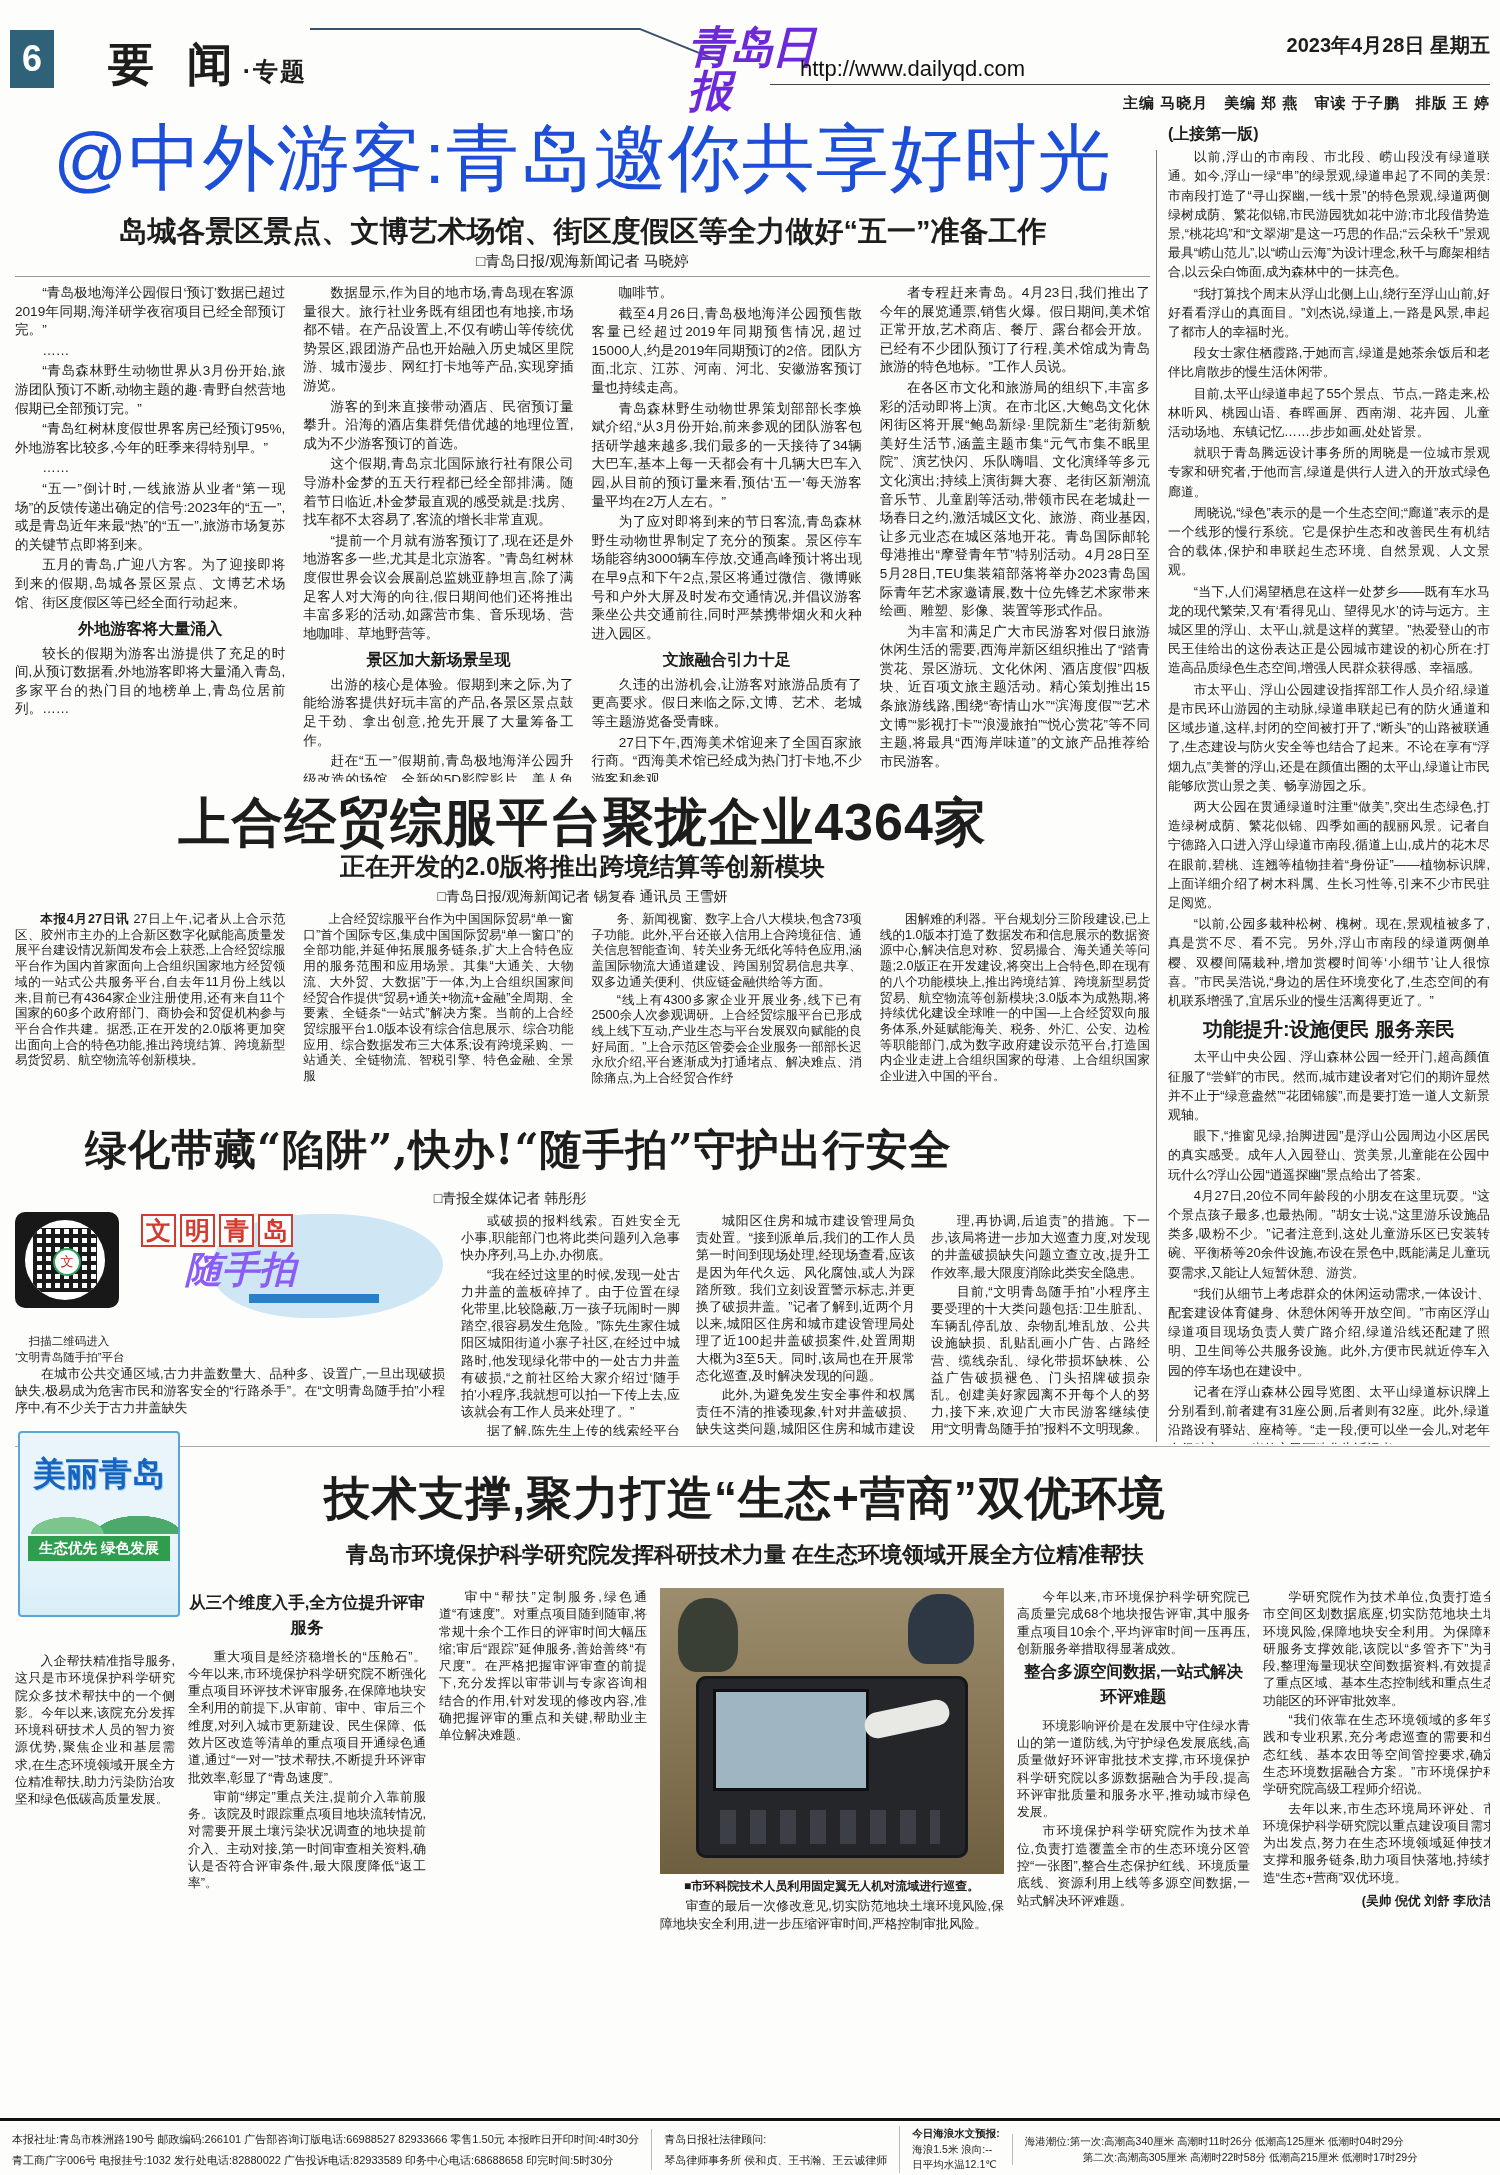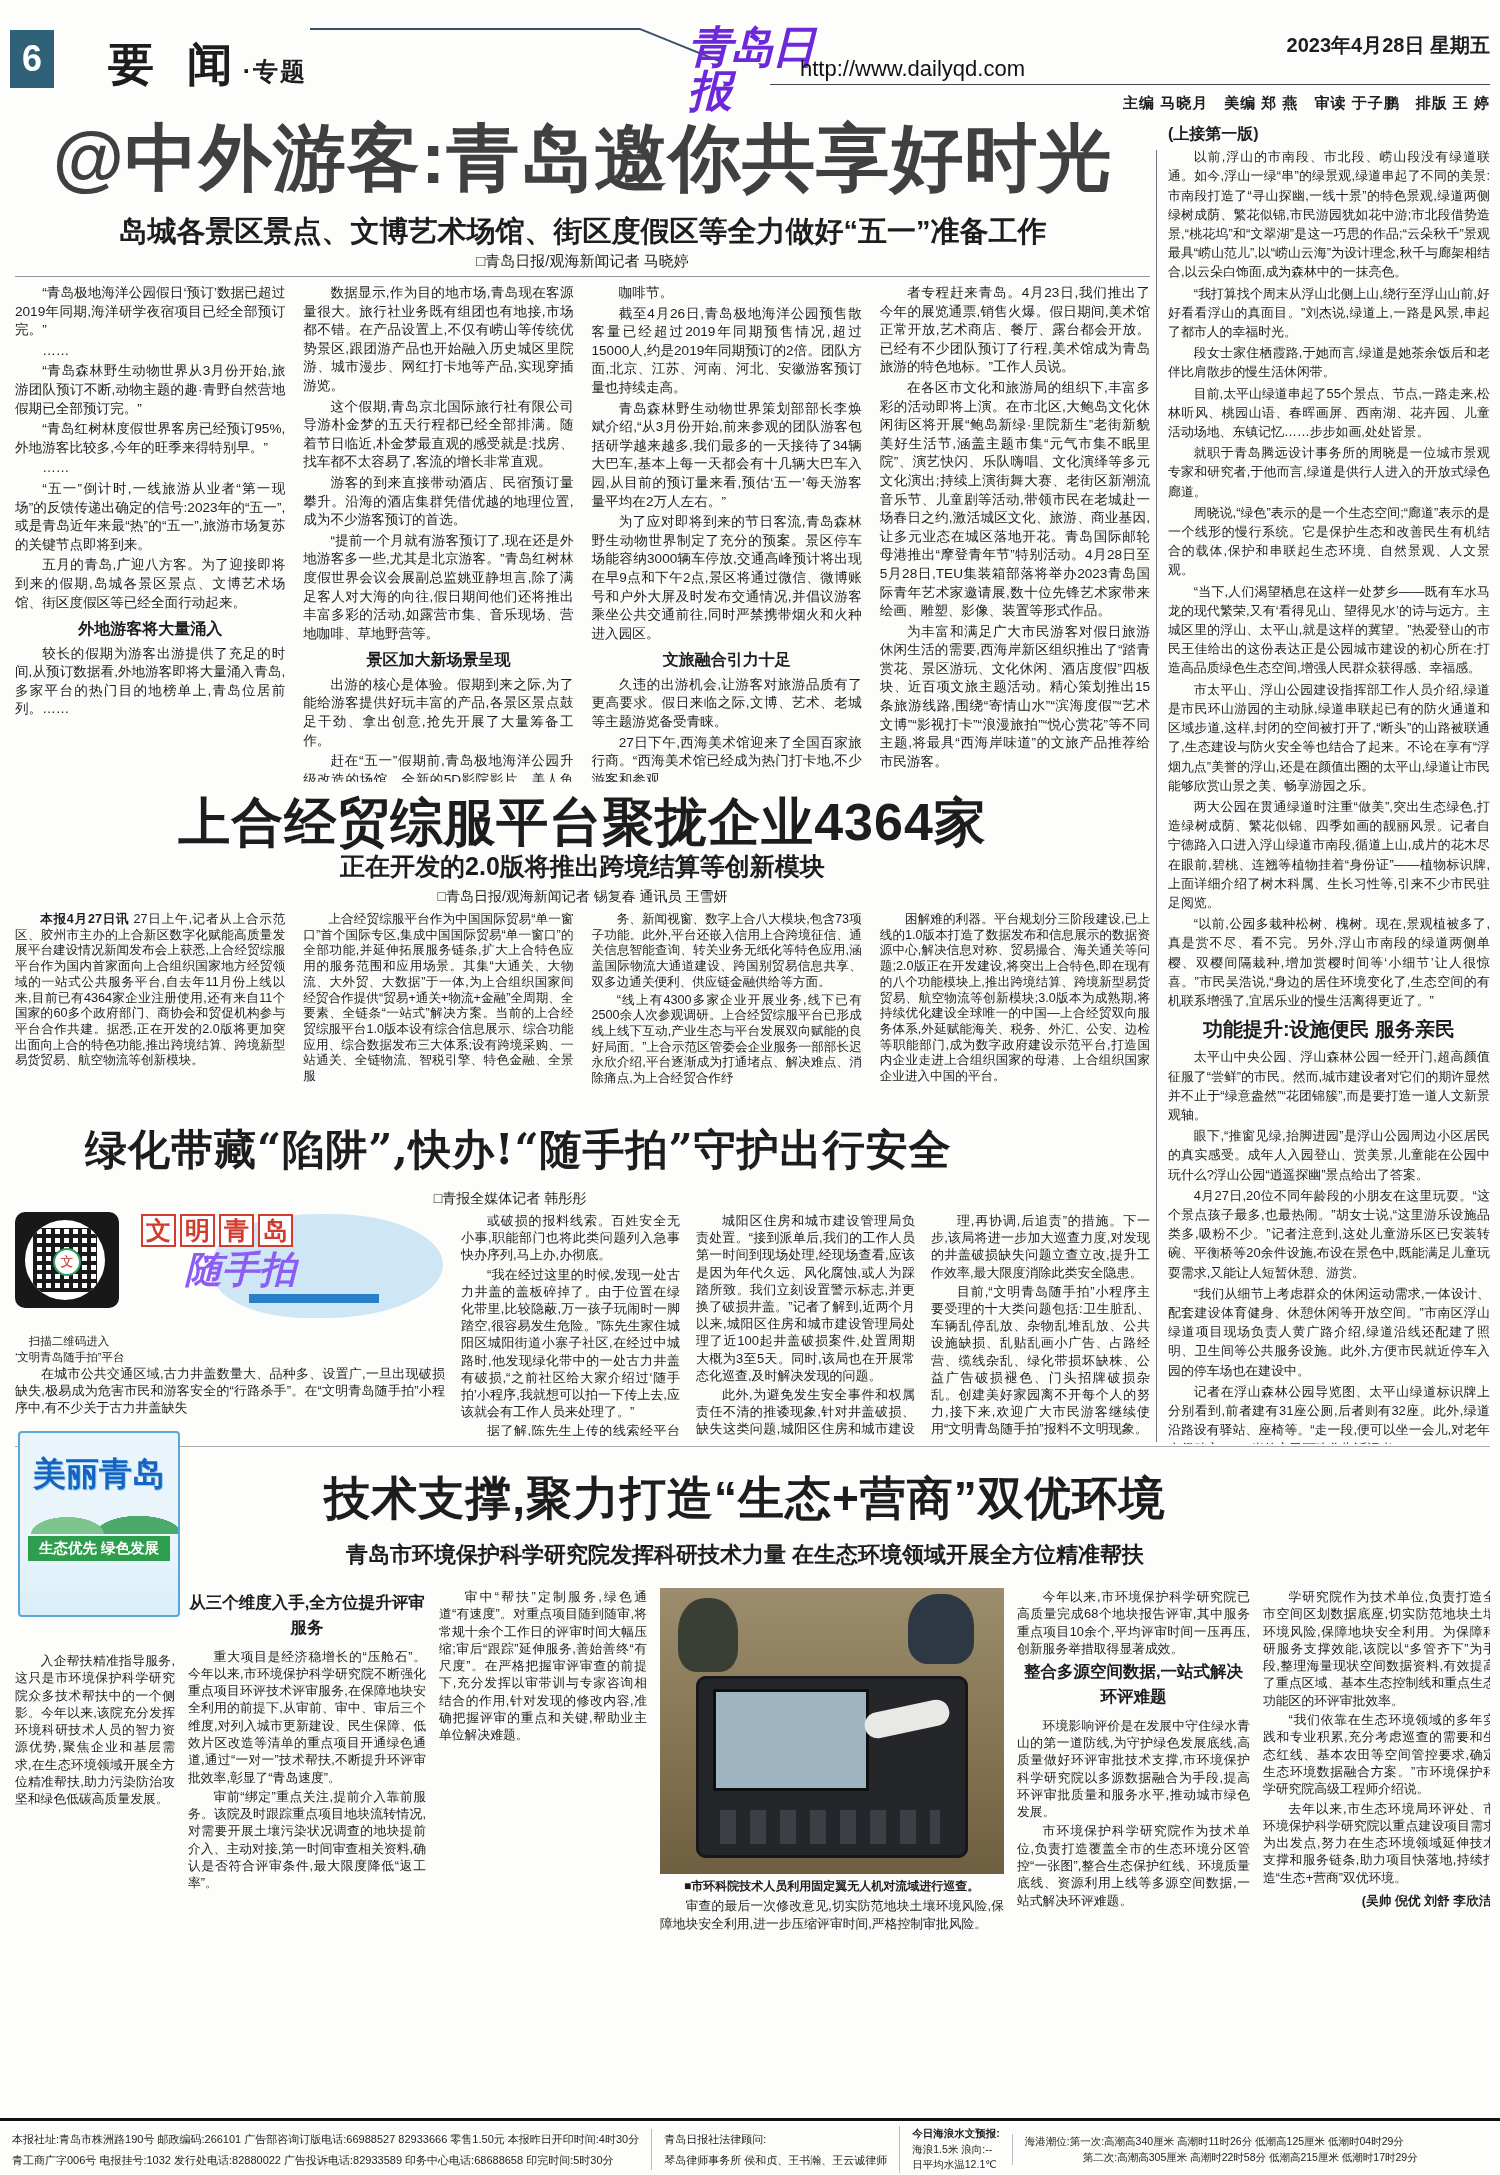--- a/index.html
+++ b/index.html
@@ -14,22 +14,22 @@
   .sectsub{font-size:25px;letter-spacing:2px;font-weight:700;}
   .ruleA{left:310px;top:28px;width:330px;height:0;border-top:2px solid #39506b;}
   .ruleB{left:640px;top:28px;width:86px;height:0;border-top:2px solid #39506b;transform:rotate(22deg);transform-origin:left top;}
   .masthead{left:640px;top:28px;width:160px;font-size:44px;font-weight:900;color:#6d28d9;
             font-family:Liberation Mono, monospace;font-style:italic;line-height:1;letter-spacing:-2px;margin-left:48px;}
   .siteurl{left:800px;top:56px;font-size:22px;color:#111;}
   .ruleC{left:770px;top:84px;width:720px;border-top:1px solid #444;}
   .dateline{left:1040px;top:32px;width:450px;text-align:right;font-size:20px;font-weight:bold;}
   .editors{left:1040px;top:94px;width:450px;text-align:right;font-size:15px;font-weight:bold;letter-spacing:1px;}
   
-  .lead-hl{left:15px;top:118px;width:1135px;text-align:center;font-size:73px;font-weight:700;
-           letter-spacing:1px;line-height:1.1;color:#404040;}
+  .lead-hl{left:15px;top:118px;width:1135px;text-align:center;font-size:73px;font-weight:400;
+           letter-spacing:1px;line-height:1.1;color:#1d4ed8;}
   .lead-sub{left:15px;top:212px;width:1135px;text-align:center;font-size:29px;font-weight:700;}
   .lead-by{left:15px;top:252px;width:1135px;text-align:center;font-size:15px;}
   .lead-rule{left:15px;top:276px;width:1135px;border-top:1px solid #999;}
   .a1{left:15px;top:284px;width:1135px;height:498px;display:grid;grid-template-columns:repeat(4,1fr);
       grid-gap:0 18px;font-size:13.6px;line-height:18.6px;overflow:hidden;}
   .a1 h4, .a2 h4{margin:8px 0 6px 0;text-align:center;font-size:16px;font-weight:900;text-indent:0;}
   
   .s2-hl{left:15px;top:788px;width:1135px;text-align:center;font-size:52px;font-weight:900;letter-spacing:1px;}
   .s2-sub{left:15px;top:850px;width:1135px;text-align:center;font-size:25px;font-weight:700;}
   .s2-by{left:15px;top:888px;width:1135px;text-align:center;font-size:14px;}
@@ -135,22 +135,22 @@
         <p class="pp">五月的青岛,广迎八方客。为了迎接即将到来的假期,岛城各景区景点、文博艺术场馆、街区度假区等已经全面行动起来。</p>
       </div>
     <h4>外地游客将大量涌入</h4>
     <div>
         <p class="pp">较长的假期为游客出游提供了充足的时间,从预订数据看,外地游客即将大量涌入青岛,多家平台的热门目的地榜单上,青岛位居前列。……</p>
       </div>
   </div>
   <div>
     <div>
         <p class="pp">数据显示,作为目的地市场,青岛现在客源量很大。旅行社业务既有组团也有地接,市场都不错。在产品设置上,不仅有崂山等传统优势景区,跟团游产品也开始融入历史城区里院游、城市漫步、网红打卡地等产品,实现穿插游览。</p>
+        <p class="pp">游客的到来直接带动酒店、民宿预订量攀升。沿海的酒店集群凭借优越的地理位置,成为不少游客预订的首选。</p>
         <p class="pp">这个假期,青岛京北国际旅行社有限公司导游朴金梦的五天行程都已经全部排满。随着节日临近,朴金梦最直观的感受就是:找房、找车都不太容易了,客流的增长非常直观。</p>
-        <p class="pp">游客的到来直接带动酒店、民宿预订量攀升。沿海的酒店集群凭借优越的地理位置,成为不少游客预订的首选。</p>
         <p class="pp">“提前一个月就有游客预订了,现在还是外地游客多一些,尤其是北京游客。”青岛红树林度假世界会议会展副总监姚亚静坦言,除了满足客人对大海的向往,假日期间他们还将推出丰富多彩的活动,如露营市集、音乐现场、营地咖啡、草地野营等。</p>
       </div>
     <h4>景区加大新场景呈现</h4>
     <div>
         <p class="pp">出游的核心是体验。假期到来之际,为了能给游客提供好玩丰富的产品,各景区景点鼓足干劲、拿出创意,抢先开展了大量筹备工作。</p>
         <p class="pp">赶在“五一”假期前,青岛极地海洋公园升级改造的场馆、全新的5D影院影片、美人鱼表演已全部就位,同期还将推出首届</p>
       </div>
   </div>
   <div>
     <div>

